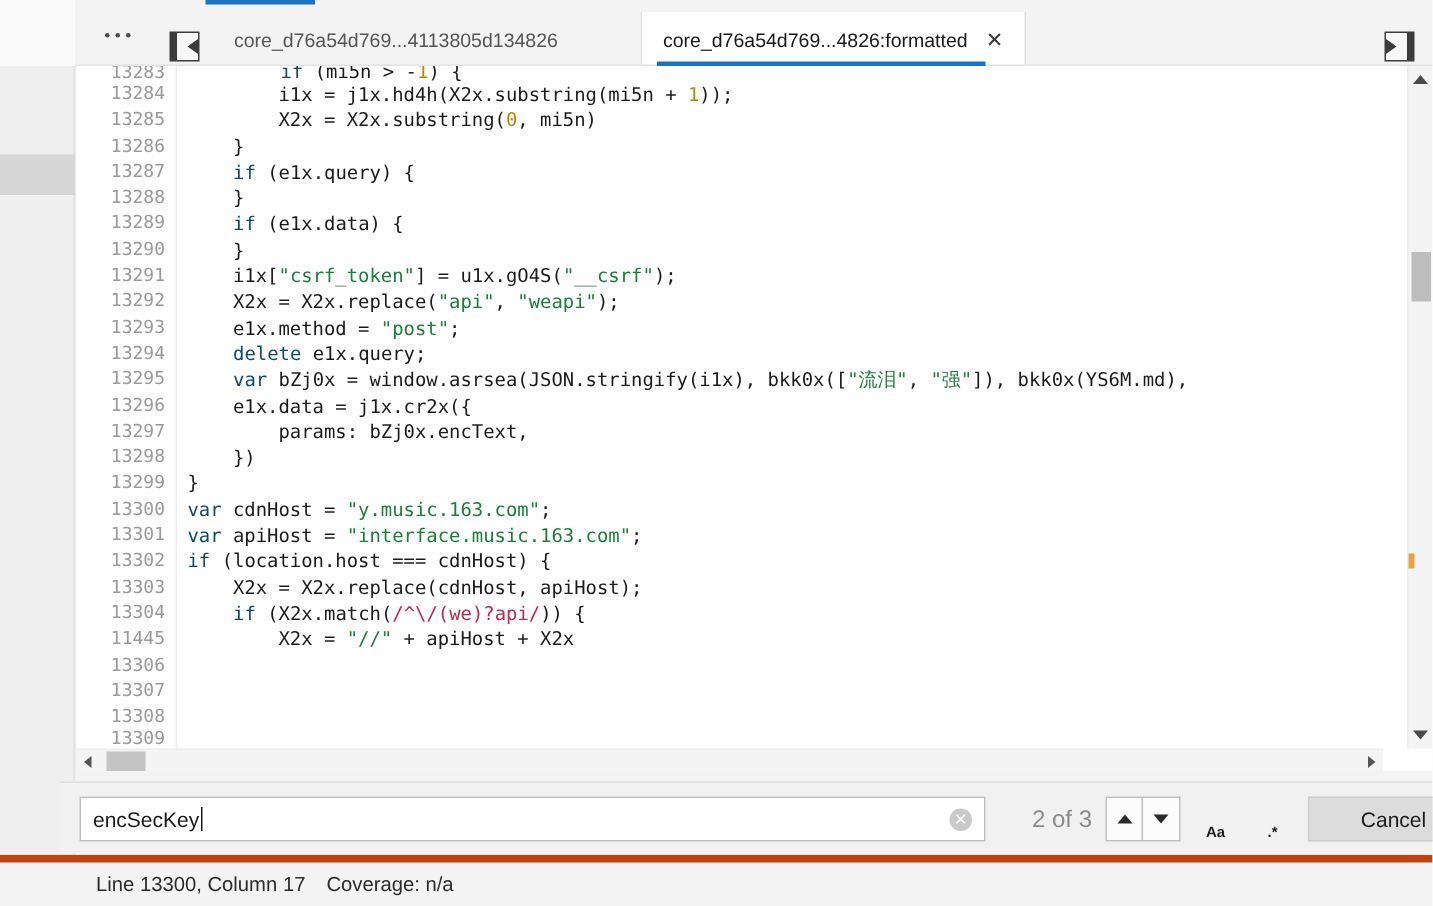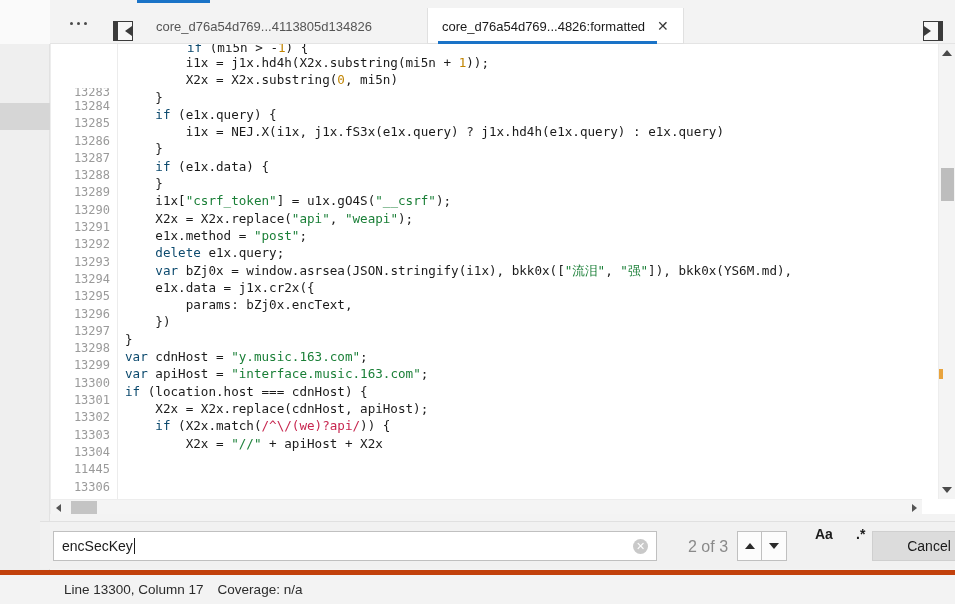--- a/index.html
+++ b/index.html
@@ -255,23 +255,23 @@
   }
   .nav-btn + .nav-btn { border-left: none; }
   .nav-btn .chev {
     width: 0; height: 0;
     border-left: 5px solid transparent;
     border-right: 5px solid transparent;
   }
   .nav-btn .chev.up { border-bottom: 6px solid #2b2b2b; }
   .nav-btn .chev.down { border-top: 6px solid #2b2b2b; }
   .opt-btn {
-    position: absolute; top: 4px;
-    font-size: 14px; color: #1b1b1b;
-    cursor: pointer; font-weight: 600; margin-left: 11px;
+    position: absolute; top: 28px;
+    font-size: 10px; color: #1b1b1b;
+    cursor: pointer; font-weight: 600;
   }
   .opt-btn.aa  { left: 764px; }
   .opt-btn.regex-opt { left: 805px; font-weight: 700; }
   .cancel-btn {
     position: absolute; left: 832px; top: 9px;
     width: 114px; height: 30px;
     background: #dcdcdc;
     border: 1px solid #cfcfcf;
     display:flex; align-items:center; justify-content:center;
     font-size: 14px; color: #1b1b1b;
@@ -329,21 +329,21 @@
 
     <div class="panel-btn right-icon">
       <span class="tri"></span>
       <span class="bar"></span>
     </div>
   </div>
 
   <div class="editor">
     <div class="code-area">
       <div class="gutter" id="gutter">
-          <div class="ln" style="height: 10px; line-height: 8px; overflow: hidden; margin-top: 44px;">13283</div>
+          <div class="ln" style="height: 10px; line-height: 8px; overflow: hidden;">13283</div>
           <div class="ln">13284</div>
           <div class="ln">13285</div>
           <div class="ln">13286</div>
           <div class="ln">13287</div>
           <div class="ln">13288</div>
           <div class="ln">13289</div>
           <div class="ln">13290</div>
           <div class="ln">13291</div>
           <div class="ln">13292</div>
           <div class="ln">13293</div>
@@ -363,21 +363,20 @@
           <div class="ln">13307</div>
           <div class="ln">13308</div>
           <div class="ln" style="height: 12px; line-height: 12px; overflow: hidden;">13309</div>
         </div>
       <div class="lines" id="lines">
           <div class="line" style="height: 10px; line-height: 8px; overflow: hidden;"><span style="padding-left:62px"><span class="kw">if</span> (mi5n &gt; -<span class="num">1</span>) {</span></div>
           <div class="line">        i1x = j1x.hd4h(X2x.substring(mi5n + <span class="num">1</span>));</div>
           <div class="line">        X2x = X2x.substring(<span class="num">0</span>, mi5n)</div>
           <div class="line">    }</div>
           <div class="line">    <span class="kw">if</span> (e1x.query) {</div>
-          <div class="line">        i1x = NEJ.X(i1x, j1x.fS3x(e1x.query) ? j1x.hd4h(e1x.query) : e1x.query)</div>
           <div class="line">    }</div>
           <div class="line">    <span class="kw">if</span> (e1x.data) {</div>
           <div class="line">    }</div>
           <div class="line">    i1x[<span class="str">"csrf_token"</span>] = u1x.gO4S(<span class="str">"__csrf"</span>);</div>
           <div class="line">    X2x = X2x.replace(<span class="str">"api"</span>, <span class="str">"weapi"</span>);</div>
           <div class="line">    e1x.method = <span class="str">"post"</span>;</div>
           <div class="line">    <span class="kw">delete</span> e1x.query;</div>
           <div class="line">    <span class="kw">var</span> bZj0x = window.asrsea(JSON.stringify(i1x), bkk0x([<span class="str">"流泪"</span>, <span class="str">"强"</span>]), bkk0x(YS6M.md), </div>
           <div class="line">    e1x.data = j1x.cr2x({</div>
           <div class="line">        params: bZj0x.encText,</div>

